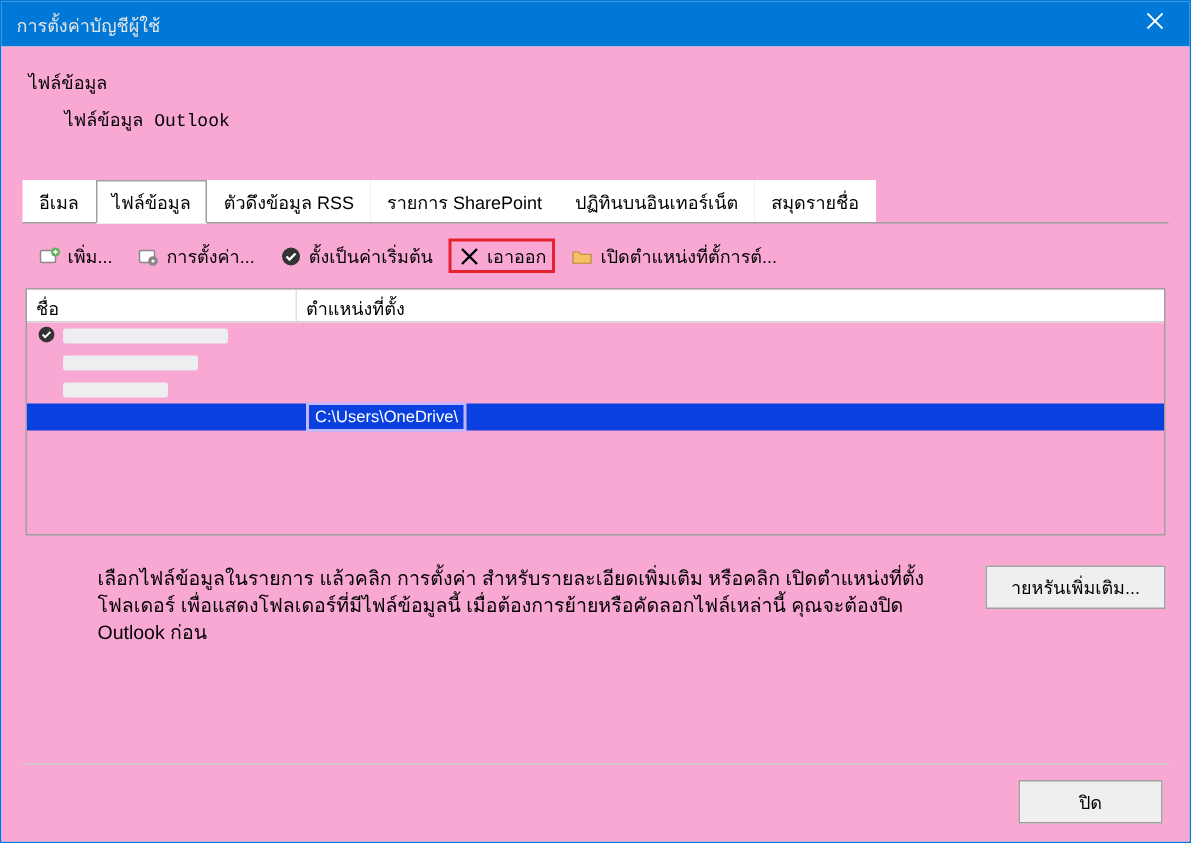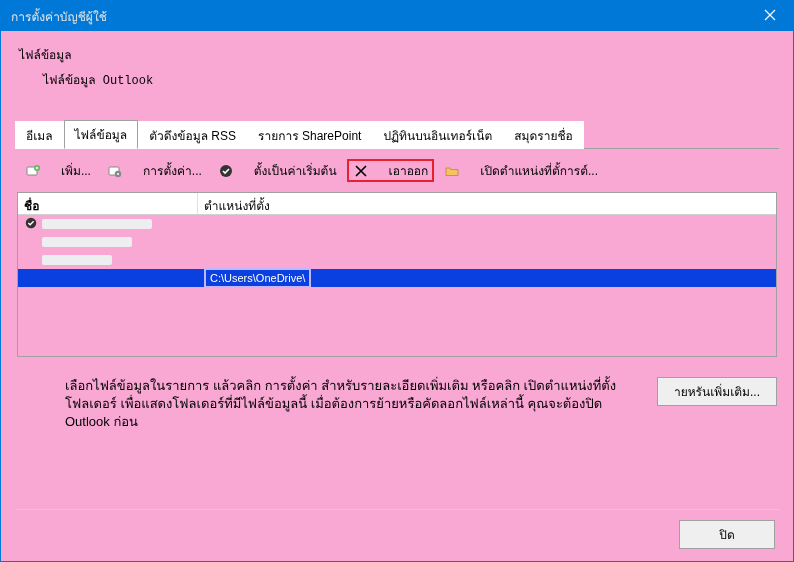--- a/index.html
+++ b/index.html
@@ -49,21 +49,21 @@
     margin: 2px 0 6px 4px;
   }
   .section-sub {
     font-size: 12px;
     margin-left: 28px;
     margin-bottom: 18px;
     font-family: Liberation Mono, monospace;
   }
   .tabrow {
     display: flex;
-    align-items: center;
+    align-items: flex-start;
     border-bottom: 1px solid #a0a0a0;
     margin-top: 12px;
   }
   .tab {
     padding: 4px 10px;
     border: 1px solid transparent;
     border-bottom: none;
     position: relative;
     top: 1px;
     cursor: pointer;
@@ -78,21 +78,21 @@
   }
   .toolbar {
     display: flex;
     align-items: center;
     gap: 4px;
     padding: 10px 4px 10px 4px;
   }
   .tbtn {
     display: flex;
     align-items: center;
-    gap: 20px;
+    gap: 4px;
     padding: 2px 6px;
     cursor: pointer;
     font-size: 12px;
   }
   .tbtn .ico {
     width: 16px;
     height: 16px;
     display: flex;
     align-items: center;
     justify-content: center;
@@ -109,21 +109,21 @@
     display: flex;
     flex-direction: column;
     overflow: hidden;
   }
   .list-header {
     display: flex;
     height: 22px;
     background: #fff;
     border-bottom: 1px solid #d0d0d0;
   }
-  .col-name { width: 180px; padding: 3px 6px; border-right: 1px solid #e0e0e0; font-size: 12px; font-weight: bold;}
+  .col-name { width: 180px; padding: 3px 6px; border-right: 1px solid #e0e0e0; font-size: 12px;}
   .col-loc  { flex: 1; padding: 3px 6px; font-size: 12px;}
   .list-body {
     flex: 1;
     position: relative;
   }
   .row {
     display: flex;
     height: 18px;
     align-items: center;
   }

